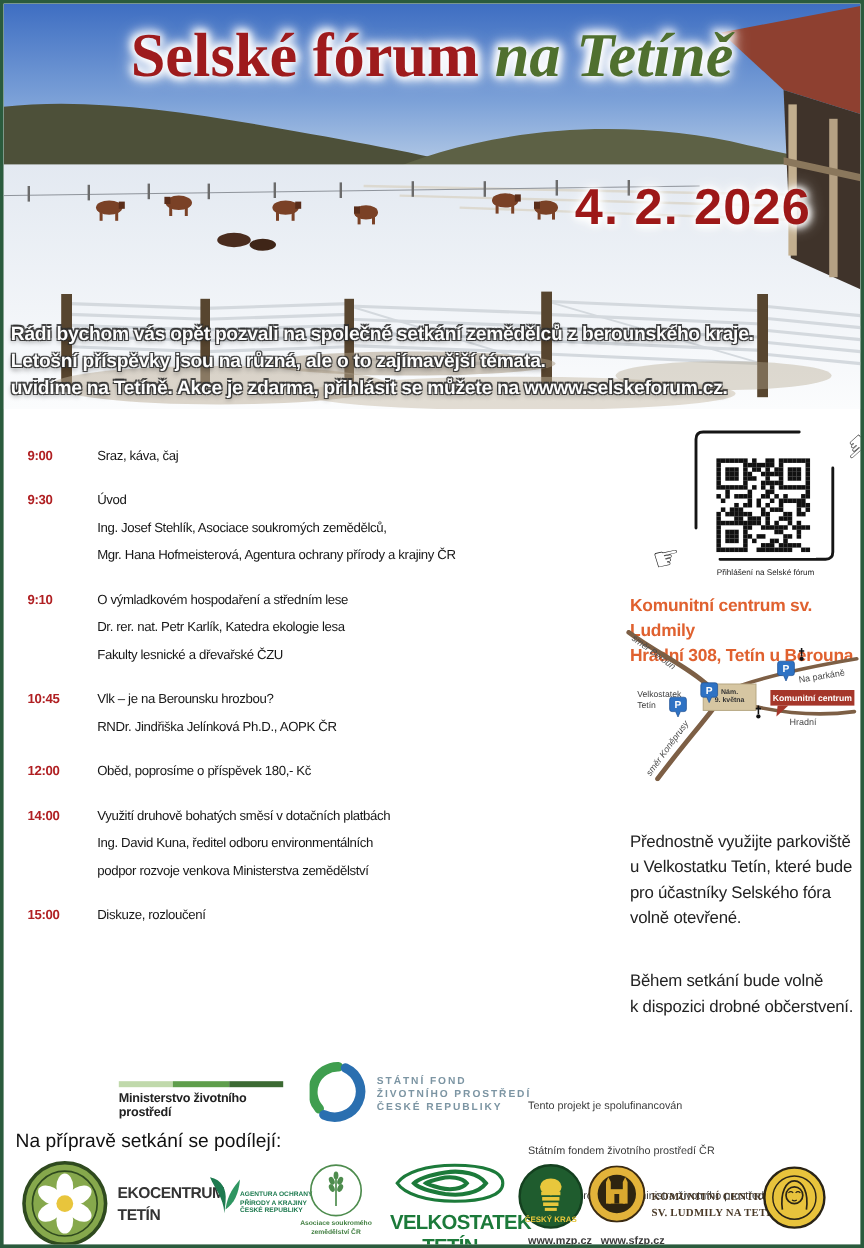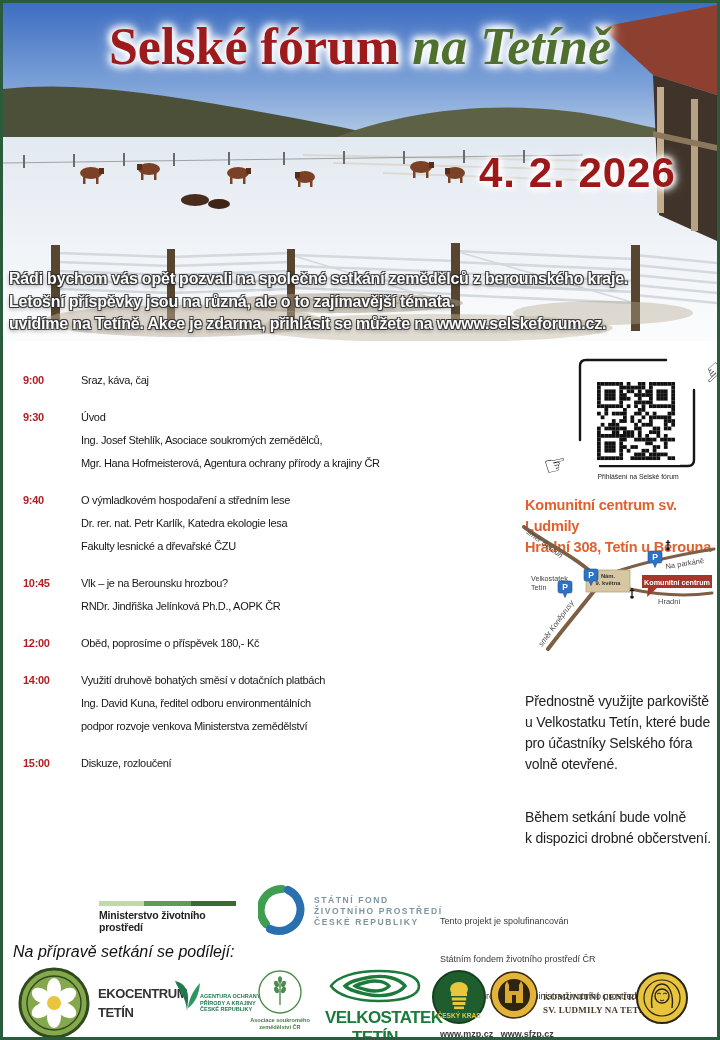--- a/index.html
+++ b/index.html
@@ -39,21 +39,21 @@
   .min-logo{position:absolute;left:96px;top:898px;width:140px;}
   .min-bar{display:flex;height:5px;width:137px;}
   .min-bar div{height:5px;}
   .min-label{margin-top:3px;font-size:10.5px;font-weight:bold;color:#222;letter-spacing:-0.2px;}
   .sfzp{position:absolute;left:255px;top:882px;display:flex;align-items:center;}
   .sfzp-text{margin-left:8px;font-size:8.5px;font-weight:bold;letter-spacing:1.6px;
     color:#7c95a3;line-height:11px;}
   .funding{position:absolute;left:437px;top:887px;width:230px;font-size:9px;color:#3a3a3a;
     line-height:12.5px;white-space:pre;}
   .funding .b{font-weight:bold;}
-  .partners-heading{position:absolute;left:10px;top:940px;font-size:16px;color:#111;font-style:italic;}
+  .partners-heading{position:absolute;left:10px;top:940px;font-size:16px;color:#111;}
   .eko-text{position:absolute;left:95px;top:981px;font-size:13px;font-weight:bold;
     letter-spacing:-0.4px;color:#333;line-height:19px;}
   .aopk-text{position:absolute;left:197px;top:990px;font-size:5.5px;font-weight:bold;
     color:#1d7a4f;line-height:6.6px;}
   .asz-text{position:absolute;left:245px;top:1014px;width:64px;text-align:center;font-size:5.6px;
     font-weight:bold;color:#3f7d3f;line-height:6.6px;}
   .velko{position:absolute;left:322px;top:966px;width:100px;text-align:center;}
   .velko-label{margin-top:1px;font-size:17px;font-weight:bold;letter-spacing:-0.6px;color:#1c7a3a;}
   .kc-text{position:absolute;left:540px;top:988px;font-size:9px;color:#4a3a28;
     font-family:"Liberation Serif",serif;font-weight:bold;letter-spacing:.2px;line-height:12.5px;}
@@ -215,21 +215,21 @@
     </div>
     <div class="s-row">
       <div class="s-time">9:30</div>
       <div class="s-lines">
         <div>Úvod</div>
         <div>Ing. Josef Stehlík, Asociace soukromých zemědělců,</div>
         <div>Mgr. Hana Hofmeisterová, Agentura ochrany přírody a krajiny ČR</div>
       </div>
     </div>
     <div class="s-row">
-      <div class="s-time">9:40</div>
+      <div class="s-time">9:10</div>
       <div class="s-lines">
         <div>O výmladkovém hospodaření a středním lese</div>
         <div>Dr. rer. nat. Petr Karlík, Katedra ekologie lesa</div>
         <div>Fakulty lesnické a dřevařské ČZU</div>
       </div>
     </div>
     <div class="s-row">
       <div class="s-time">10:45</div>
       <div class="s-lines">
         <div>Vlk – je na Berounsku hrozbou?</div>

